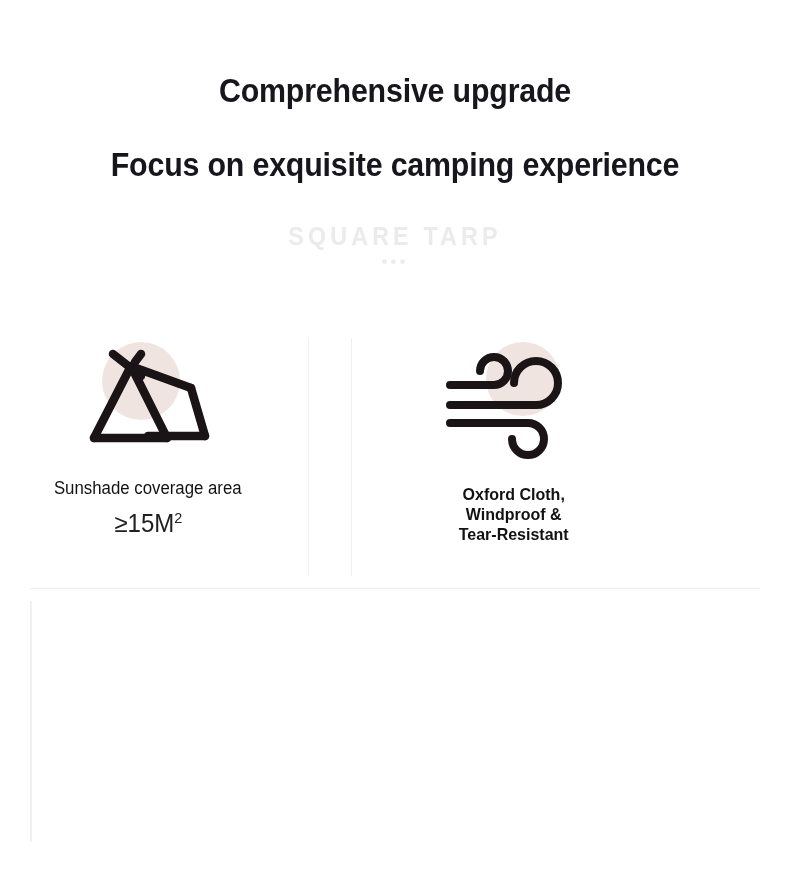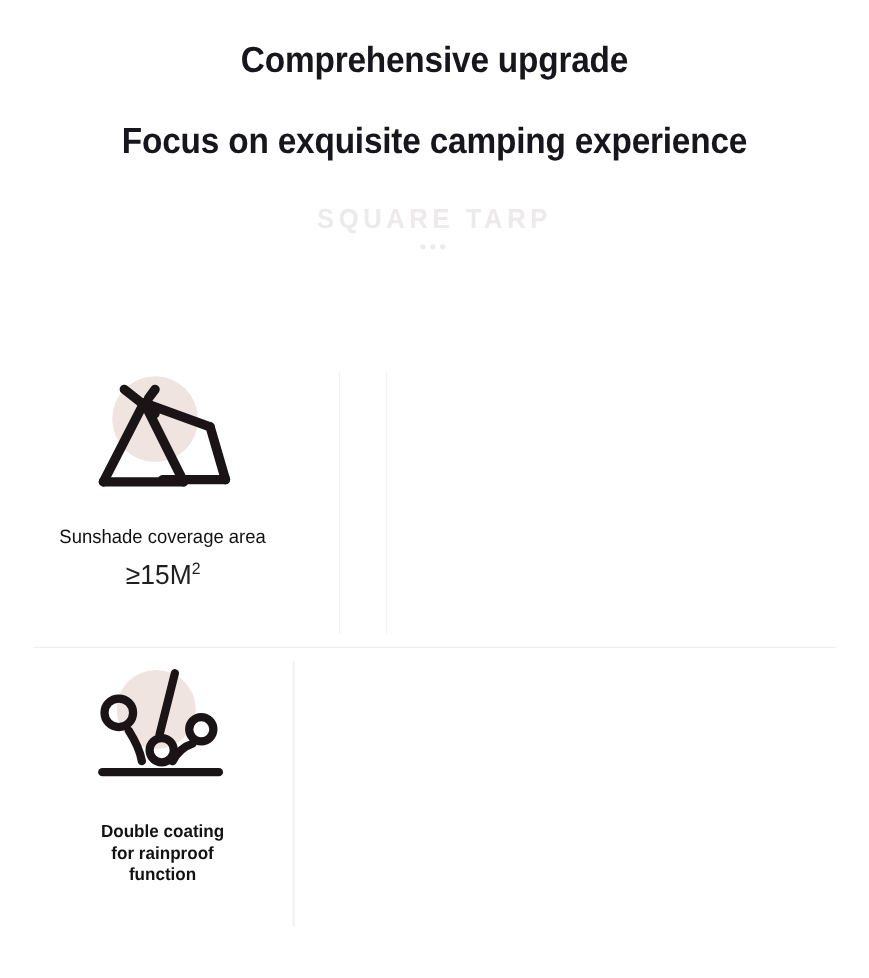--- a/index.html
+++ b/index.html
@@ -11,21 +11,21 @@
     height: 889px;
     background: #ffffff;
     font-family: "Liberation Sans", sans-serif;
     color: #111111;
     overflow: hidden;
     position: relative;
   }
 
   
   .header {
-    padding-top: 35px;
+    padding-top: 72px;
     text-align: center;
   }
   .headline-1 {
     font-size: 33px;
     font-weight: bold;
     line-height: 1.15;
     letter-spacing: -0.2px;
     color: #16161c;
     margin: 0;
     transform: scaleX(0.92);
@@ -208,47 +208,43 @@
       </div>
       <div class="label label-sunshade">Sunshade coverage area</div>
       <div class="label label-area"><span>≥15M</span><sup>2</sup></div>
     </div>
 
     <div class="vsep"></div>
 
 
     <div class="vsep"></div>
 
-  </div>
-
-  <div class="divider-h"></div>
-
-  <div class="row row-bottom">
-
-    <div class="cell cell-1 top-pad-1">
+    <div class="cell cell-3 top-pad-3">
       <div class="icon-wrap">
-        <div class="blob" style="width:72px;height:72px;left:28px;top:8px;"></div>
-        <svg class="icon-art" width="138" height="112" viewBox="0 0 138 112" fill="none">
-          <g stroke="#1a1416" stroke-width="7.5" stroke-linecap="round" stroke-linejoin="round">
-            <circle cx="29" cy="42" r="13"></circle>
-            <circle cx="68" cy="76" r="11"></circle>
-            <circle cx="104" cy="57" r="11"></circle>
-            <path d="M80 6 L66 62"></path>
-            <path d="M38 58 Q48 74 50 86"></path>
-            <path d="M96 70 Q84 74 78 86"></path>
-            <path d="M14 96 L120 96"></path>
+        <div class="blob" style="width:74px;height:74px;left:42px;top:2px;"></div>
+        <svg class="icon-art" width="140" height="108" viewBox="0 0 140 108" fill="none">
+          <g stroke="#1a1416" stroke-width="8" stroke-linecap="round" stroke-linejoin="round">
+            <path d="M6 38 L50 38 A14 14 0 1 0 36 24"></path>
+            <path d="M6 58 L92 58 A22 22 0 1 0 70 36"></path>
+            <path d="M6 76 L84 76 A16 16 0 1 1 68 92"></path>
           </g>
         </svg>
       </div>
-      <div class="label label-rain">
-        <div>Double coating</div>
-        <div>for rainproof</div>
-        <div>function</div>
+      <div class="label label-oxford">
+        <div>Oxford Cloth,</div>
+        <div>Windproof &amp;</div>
+        <div>Tear-Resistant</div>
       </div>
     </div>
+  </div>
+
+  <div class="divider-h"></div>
+
+  <div class="row row-bottom">
+
 
     <div class="vsep"></div>
 
 
     <div class="vsep"></div>
 
   </div>
 </div>
 
 </body></html>

